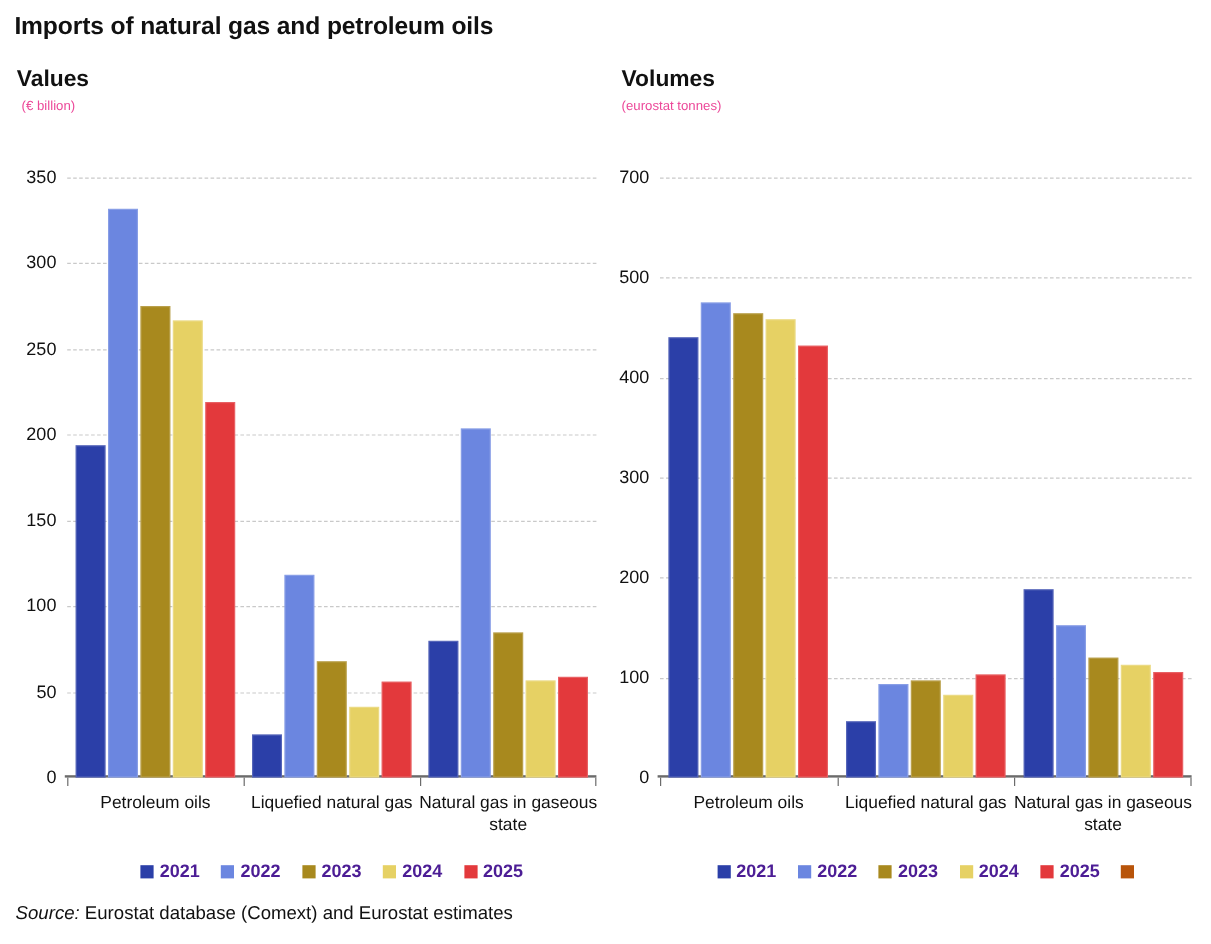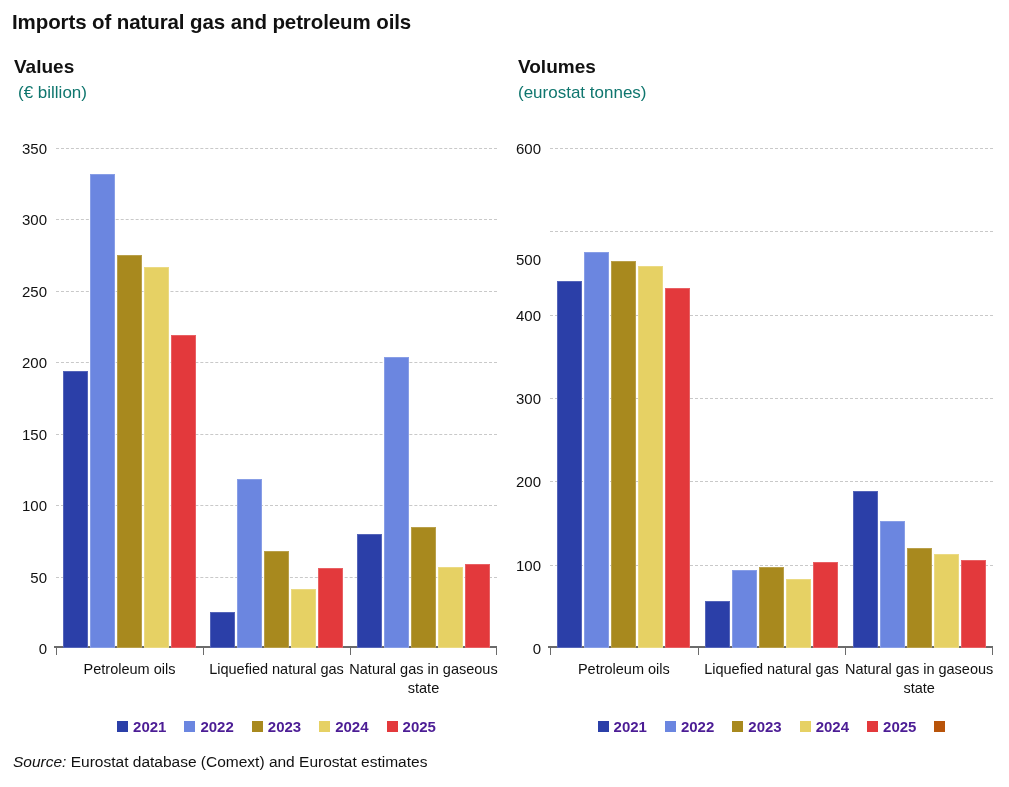--- a/index.html
+++ b/index.html
@@ -34,23 +34,23 @@
 
   .panel-title {
     position: absolute;
     font-size: 19px;
     font-weight: bold;
     color: #111111;
     white-space: nowrap;
   }
   .panel-subtitle {
     position: absolute;
-    font-size: 17px;
+    font-size: 11px;
     font-weight: normal;
-    color: #0f766e;
+    color: #ec4899;
     white-space: nowrap;
   }
   #panel-values  .panel-title    { left: 14px;  top: 6px; }
   #panel-values  .panel-subtitle { left: 18px;  top: 33px; }
   #panel-volumes .panel-title    { left: 13px;  top: 6px; }
   #panel-volumes .panel-subtitle { left: 13px;  top: 33px; }
 
   
   
   .plot {
@@ -273,23 +273,23 @@
     <div class="ytick-label" style="top: 500px;">0</div>
         <div class="gridline" style="top: 416.667px;"></div>
         <div class="ytick-label" style="top: 416.667px;">100</div>
         <div class="gridline" style="top: 333.333px;"></div>
         <div class="ytick-label" style="top: 333.333px;">200</div>
         <div class="gridline" style="top: 250px;"></div>
         <div class="ytick-label" style="top: 250px;">300</div>
         <div class="gridline" style="top: 166.667px;"></div>
         <div class="ytick-label" style="top: 166.667px;">400</div>
         <div class="gridline" style="top: 83.3333px;"></div>
-        <div class="ytick-label" style="top: 83.3333px; margin-top: 28px;">500</div>
+        <div class="ytick-label" style="top: 83.3333px;">500</div>
         <div class="gridline" style="top: 0px;"></div>
-        <div class="ytick-label" style="top: 0px;">600</div>
+        <div class="ytick-label" style="top: 0px;">700</div>
         <div class="group" style="left: 0px; width: 147.667px;">
           <div class="bar" title="Petroleum oils 2021: 441" style="height: 367.5px; background: rgb(43, 63, 168);"></div>
           <div class="bar" title="Petroleum oils 2022: 475" style="height: 395.833px; background: rgb(107, 134, 224);"></div>
           <div class="bar" title="Petroleum oils 2023: 464" style="height: 386.667px; background: rgb(168, 137, 30);"></div>
           <div class="bar" title="Petroleum oils 2024: 459" style="height: 382.5px; background: rgb(230, 209, 100);"></div>
           <div class="bar" title="Petroleum oils 2025: 432" style="height: 360px; background: rgb(227, 57, 60);"></div>
         </div>
         <div class="axis-tick" style="left: 0px;"></div>
         <div class="cat-label" style="left: 73.8333px;">Petroleum oils</div>
         <div class="group" style="left: 147.667px; width: 147.667px;">

